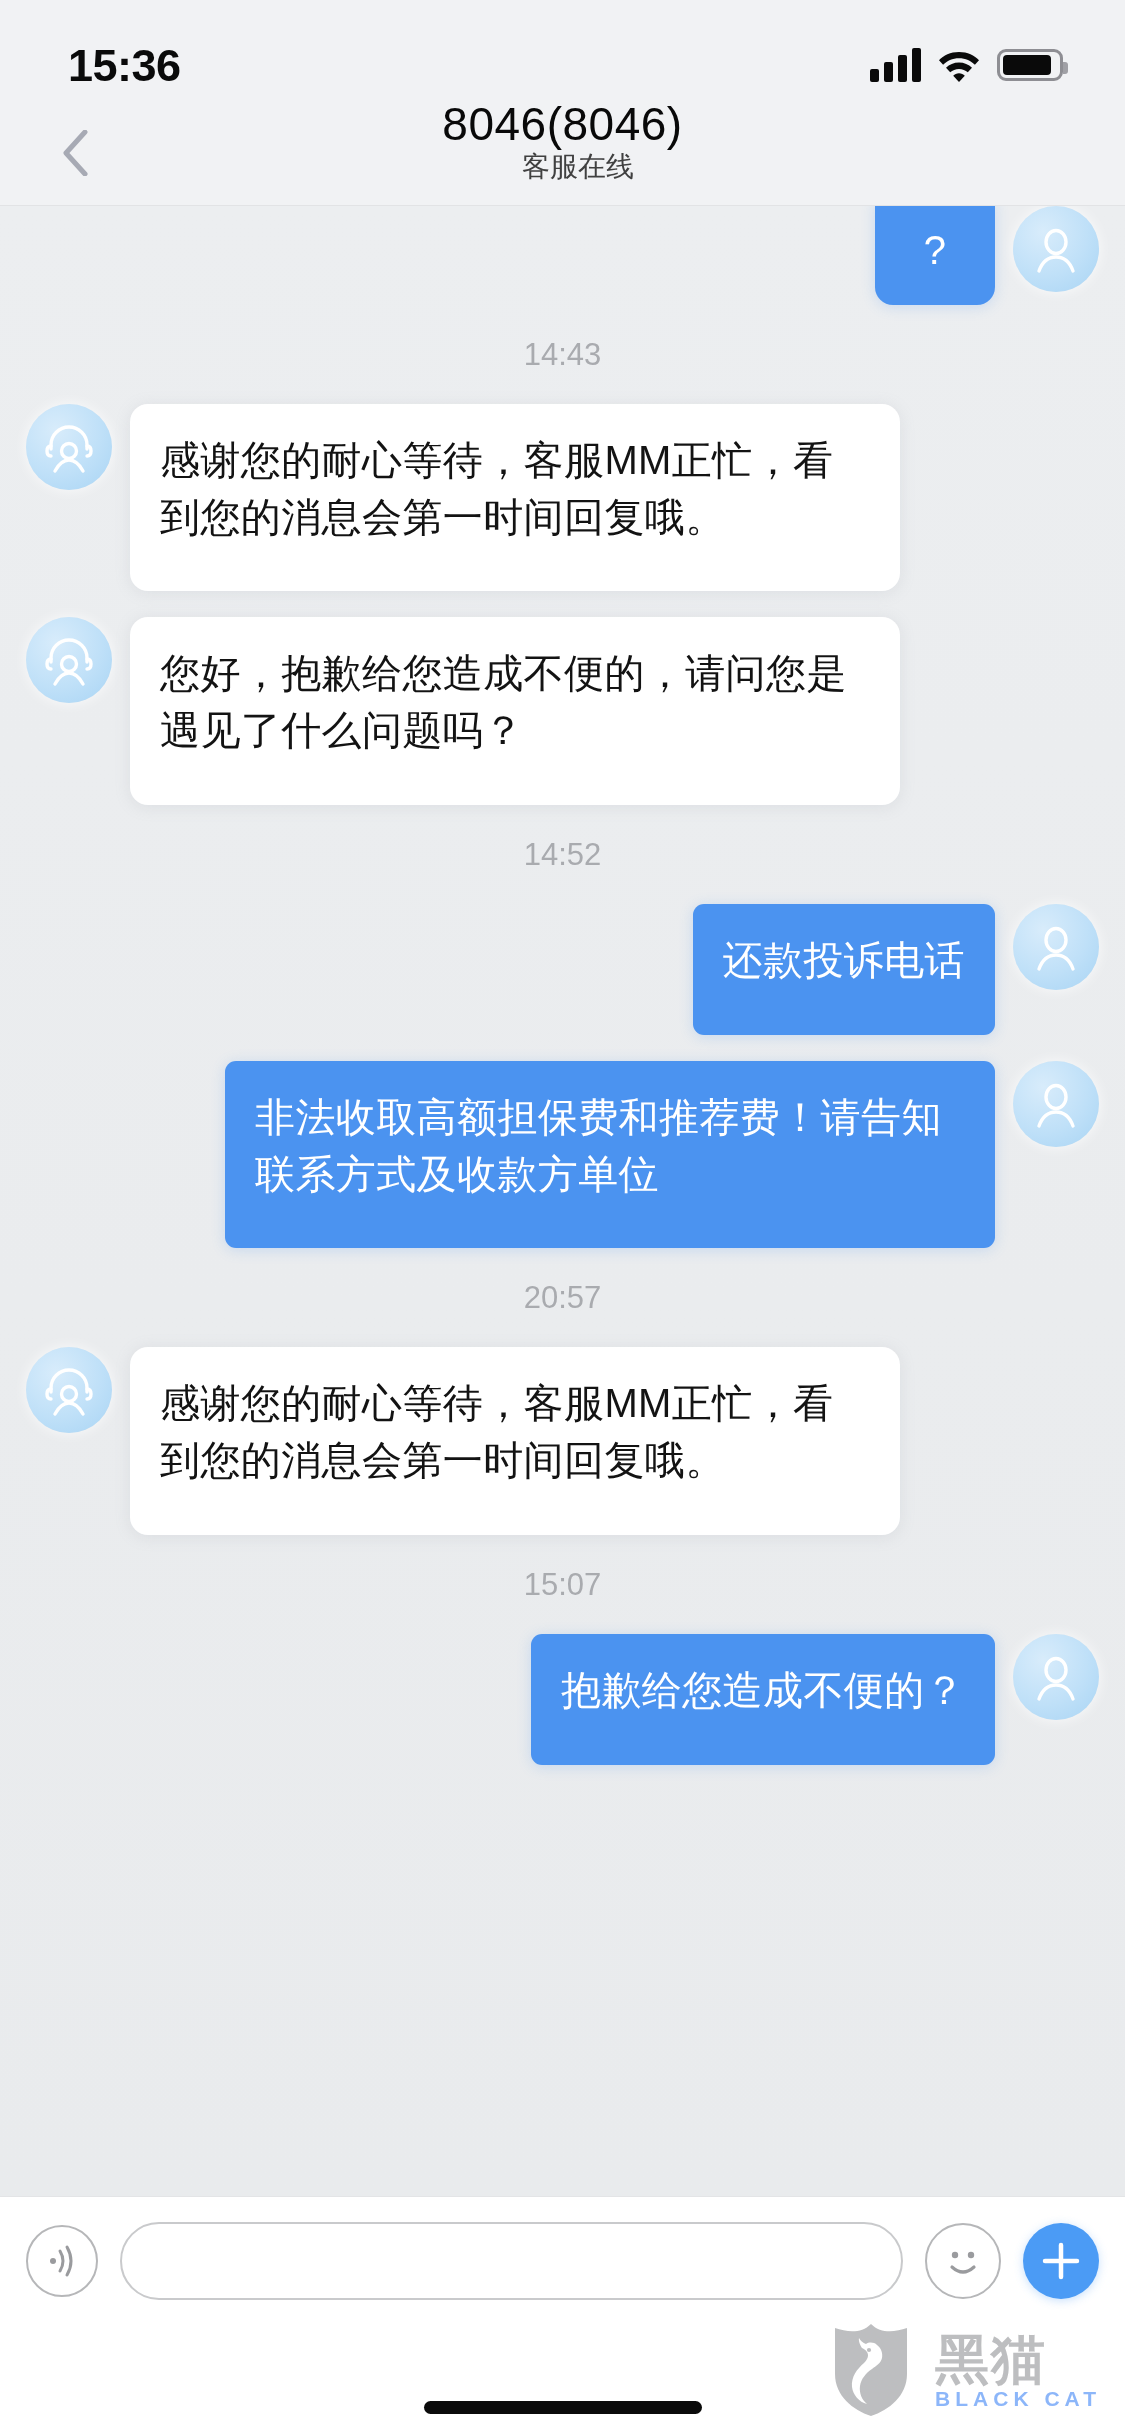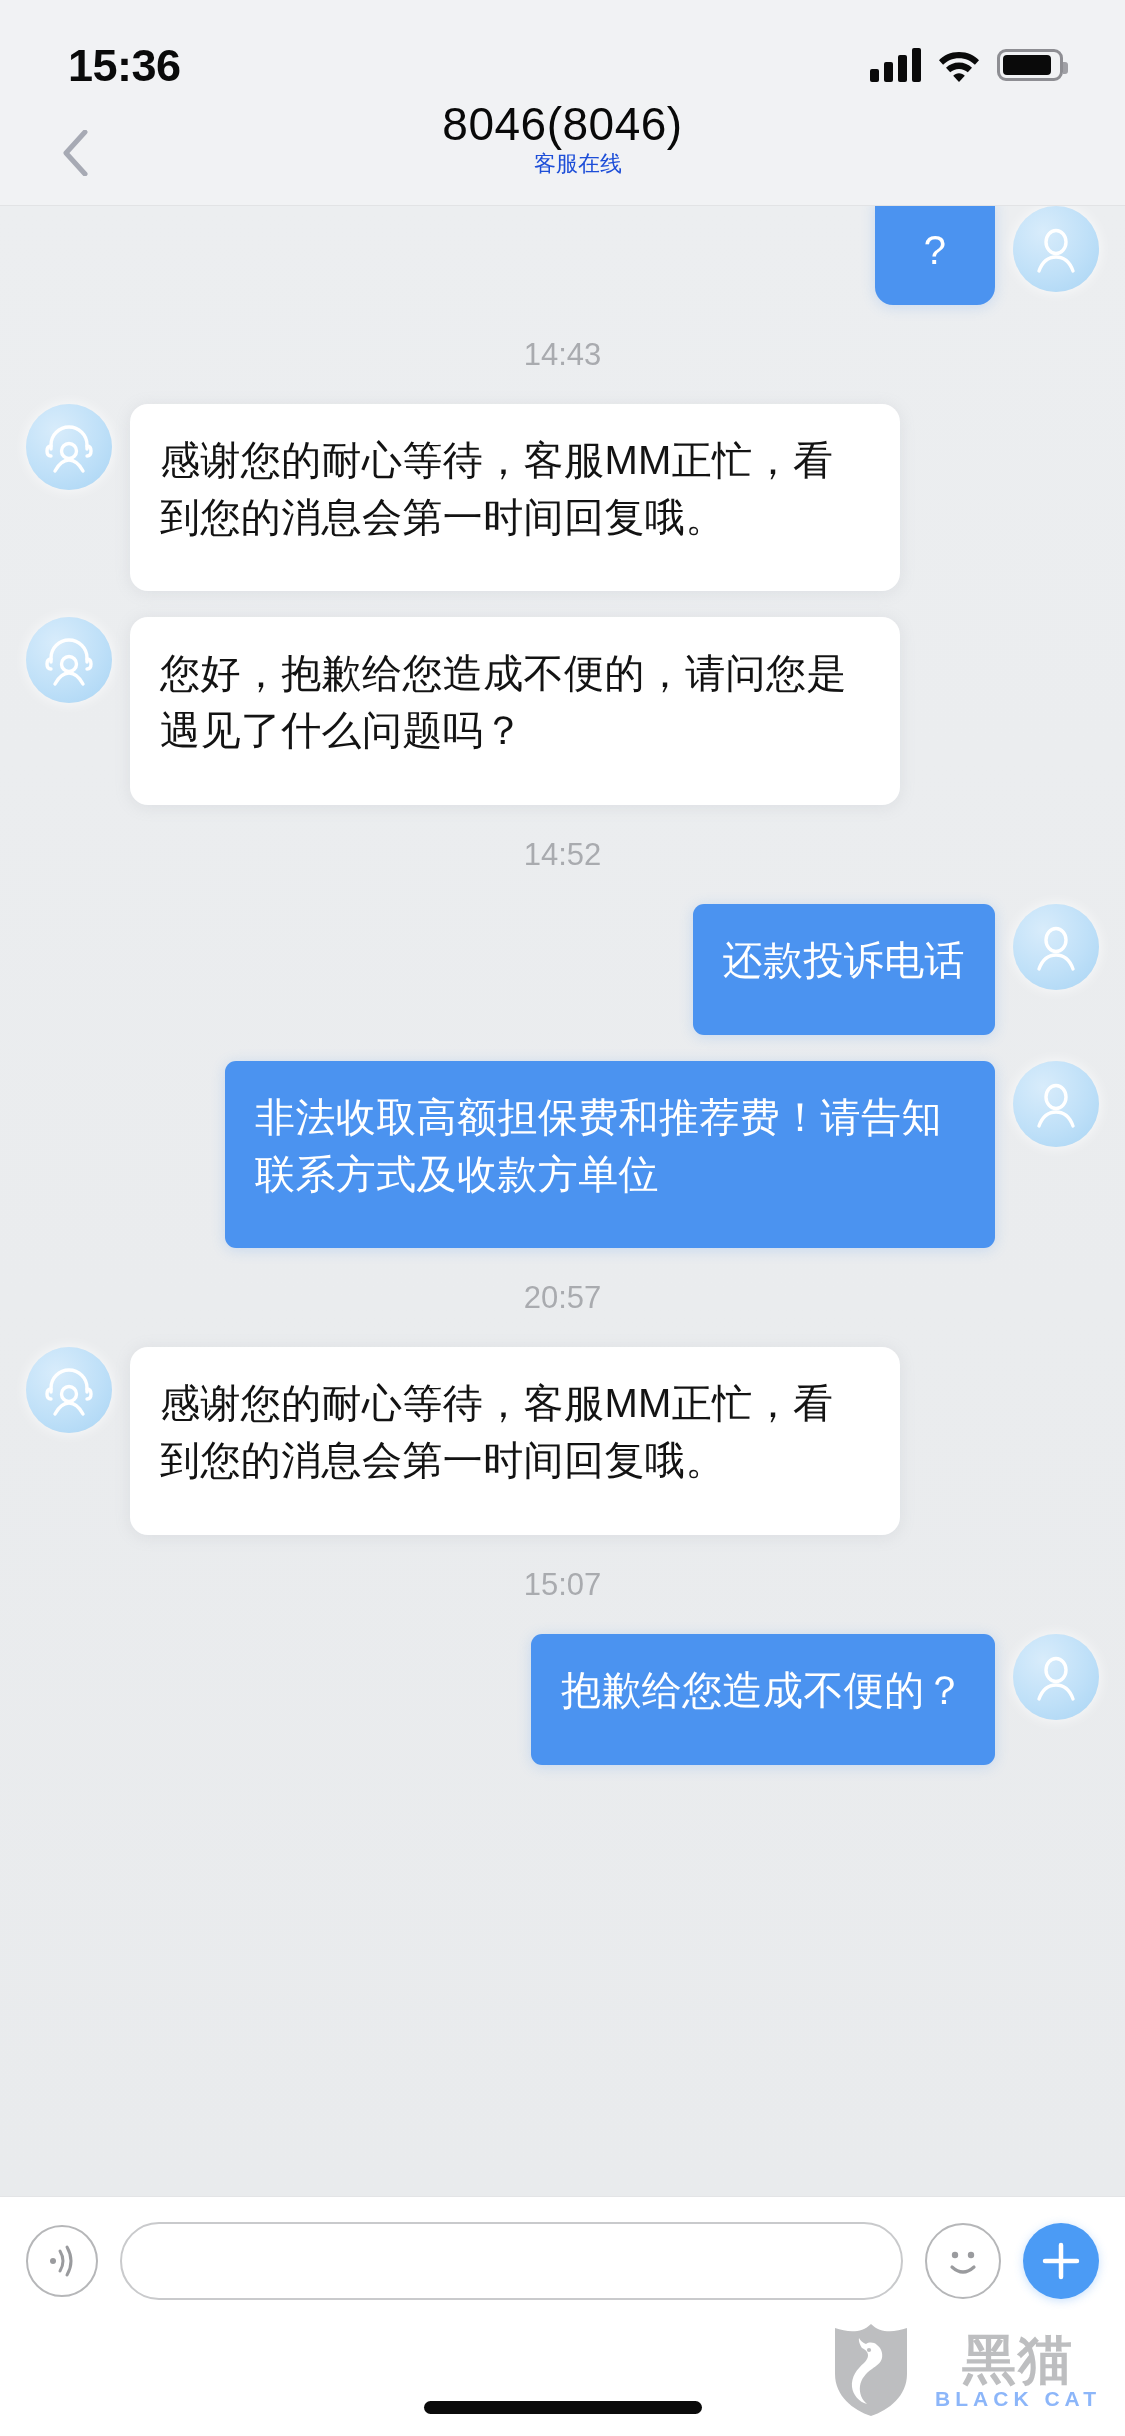--- a/index.html
+++ b/index.html
@@ -52,21 +52,21 @@
     border-bottom: 1px solid #e2e3e5;
     display: flex; align-items: flex-start; justify-content: center;
   }
   .back-btn {
     position: absolute; left: 30px; top: 0; bottom: 0;
     width: 90px; display: flex; align-items: center; justify-content: center;
   }
   .chev { width: 26px; height: 46px; display: block; }
   .nav-center { display: flex; flex-direction: column; align-items: center; gap: 4px; }
   .nav-title { font-size: 46px; color: #090909; font-weight: 400; line-height: 1.05; letter-spacing: 0.5px; }
-  .nav-sub { font-size: 22px; color: #1d4ed8; line-height: 1.05; margin-left: 31px; }
+  .nav-sub { font-size: 28px; color: #404040; line-height: 1.05; margin-left: 31px; }
 
   
   .chat {
     flex: 1 1 auto; position: relative; overflow: hidden;
     padding: 0 26px;
     background: linear-gradient(180deg,#eceef0 0%, #eaecee 55%, #e9ebed 100%);
   }
   .ts {
     text-align: center; font-size: 31px; color: #a9abaf;
     margin: 34px 0 34px; line-height: 1;
@@ -140,21 +140,21 @@
   
   .homearea {
     flex: 0 0 112px; height: 112px; position: relative; background: #ffffff;
   }
   .home-bar {
     position: absolute; left: 50%; transform: translateX(-50%);
     bottom: 22px; width: 278px; height: 13px; border-radius: 7px; background: #0a0a0a;
   }
   .watermark {
     position: absolute; right: 24px; bottom: 18px;
-    display: flex; align-items: center; gap: 22px; opacity: 0.58; text-align: center;
+    display: flex; align-items: center; gap: 22px; opacity: 0.58;
   }
   .wm-shield { width: 84px; height: 96px; display: block; }
   .wm-text { display: flex; flex-direction: column; gap: 2px; }
   .wm-cn { font-size: 54px; font-weight: 700; color: #8f9093; line-height: 1; letter-spacing: 2px; }
   .wm-en { font-size: 21px; font-weight: 700; color: #3b82f6; line-height: 1; letter-spacing: 5px; }
 </style>
 </head>
 <body>
 
 <div class="phone">

